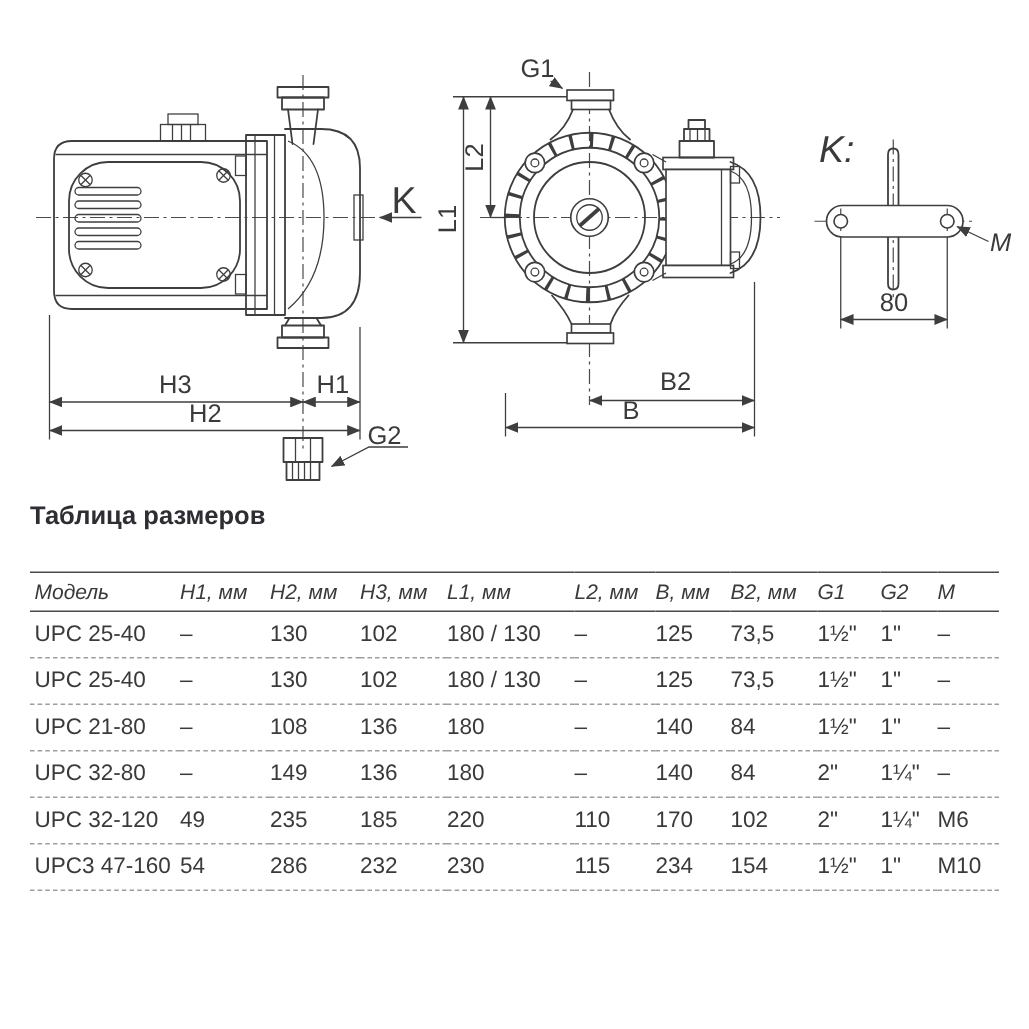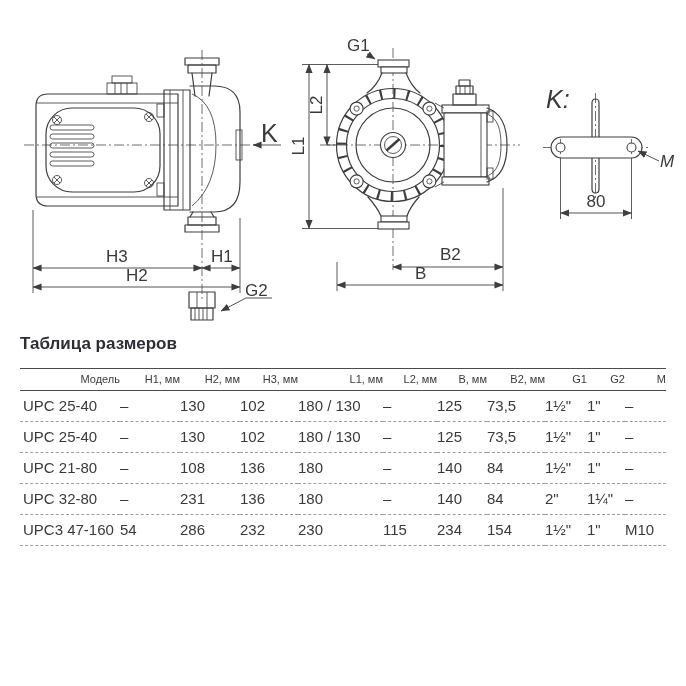--- a/index.html
+++ b/index.html
@@ -9,23 +9,23 @@
   svg .ln{fill:none;stroke:#3e3e3e;stroke-width:1.2;stroke-linejoin:round;stroke-linecap:round;}
   svg .thin{fill:none;stroke:#3e3e3e;stroke-width:0.85;}
   svg .cl{fill:none;stroke:#4a4a4a;stroke-width:0.8;stroke-dasharray:10 3 2 3;}
   svg .dim{fill:none;stroke:#3e3e3e;stroke-width:0.9;}
   svg .teeth{fill:none;stroke:#3e3e3e;stroke-width:10;stroke-dasharray:2.2 11.28;}
   svg .wfill{fill:#fff;stroke:#3e3e3e;stroke-width:1.1;}
   svg text.dlabel{font-family:"Liberation Sans",sans-serif;font-size:17px;fill:#3a3a3a;}
   svg text.big{font-family:"Liberation Sans",sans-serif;font-size:25px;fill:#3a3a3a;}
   svg text.ital{font-style:italic;}
   .table-wrap{position:absolute;left:20px;top:334px;width:646px;}
-  .table-title{font-size:17px;font-weight:bold;color:#2d2d33;margin:0 0 14px 0;}
+  .table-title{font-size:17px;font-weight:bold;color:#2d2d33;margin:0 0 27px 0;}
   table{border-collapse:collapse;table-layout:fixed;width:646px;}
-  thead th{font-weight:normal;text-align:right;font-size:11px;
+  thead th{font-style:italic;font-weight:normal;text-align:left;font-size:14px;
            padding:4px 0 5px 0;border-top:1.6px solid #4b4b4b;border-bottom:1.6px solid #4b4b4b;}
   tbody td{font-size:15px;text-align:left;padding:6px 0 7px 0;border-bottom:1px dashed #9e9e9e;}
   thead th:first-child, tbody td:first-child{padding-left:3px;}
 </style>
 </head>
 <body>
 
 <div class="page">
 
   <svg class="drawing" width="686" height="332" viewBox="0 0 686 332" xmlns="http://www.w3.org/2000/svg">
@@ -279,29 +279,42 @@
             <td>–</td>
             <td>140</td>
             <td>84</td>
             <td>1½"</td>
             <td>1"</td>
             <td>–</td>
           </tr>
           <tr>
             <td>UPC 32-80</td>
             <td>–</td>
-            <td>231</td>
+            <td>149</td>
             <td>136</td>
             <td>180</td>
             <td>–</td>
             <td>140</td>
             <td>84</td>
             <td>2"</td>
             <td>1¼"</td>
             <td>–</td>
+          </tr>
+          <tr>
+            <td>UPC 32-120</td>
+            <td>49</td>
+            <td>235</td>
+            <td>185</td>
+            <td>220</td>
+            <td>110</td>
+            <td>170</td>
+            <td>102</td>
+            <td>2"</td>
+            <td>1¼"</td>
+            <td>M6</td>
           </tr>
           <tr>
             <td>UPC3 47-160</td>
             <td>54</td>
             <td>286</td>
             <td>232</td>
             <td>230</td>
             <td>115</td>
             <td>234</td>
             <td>154</td>

